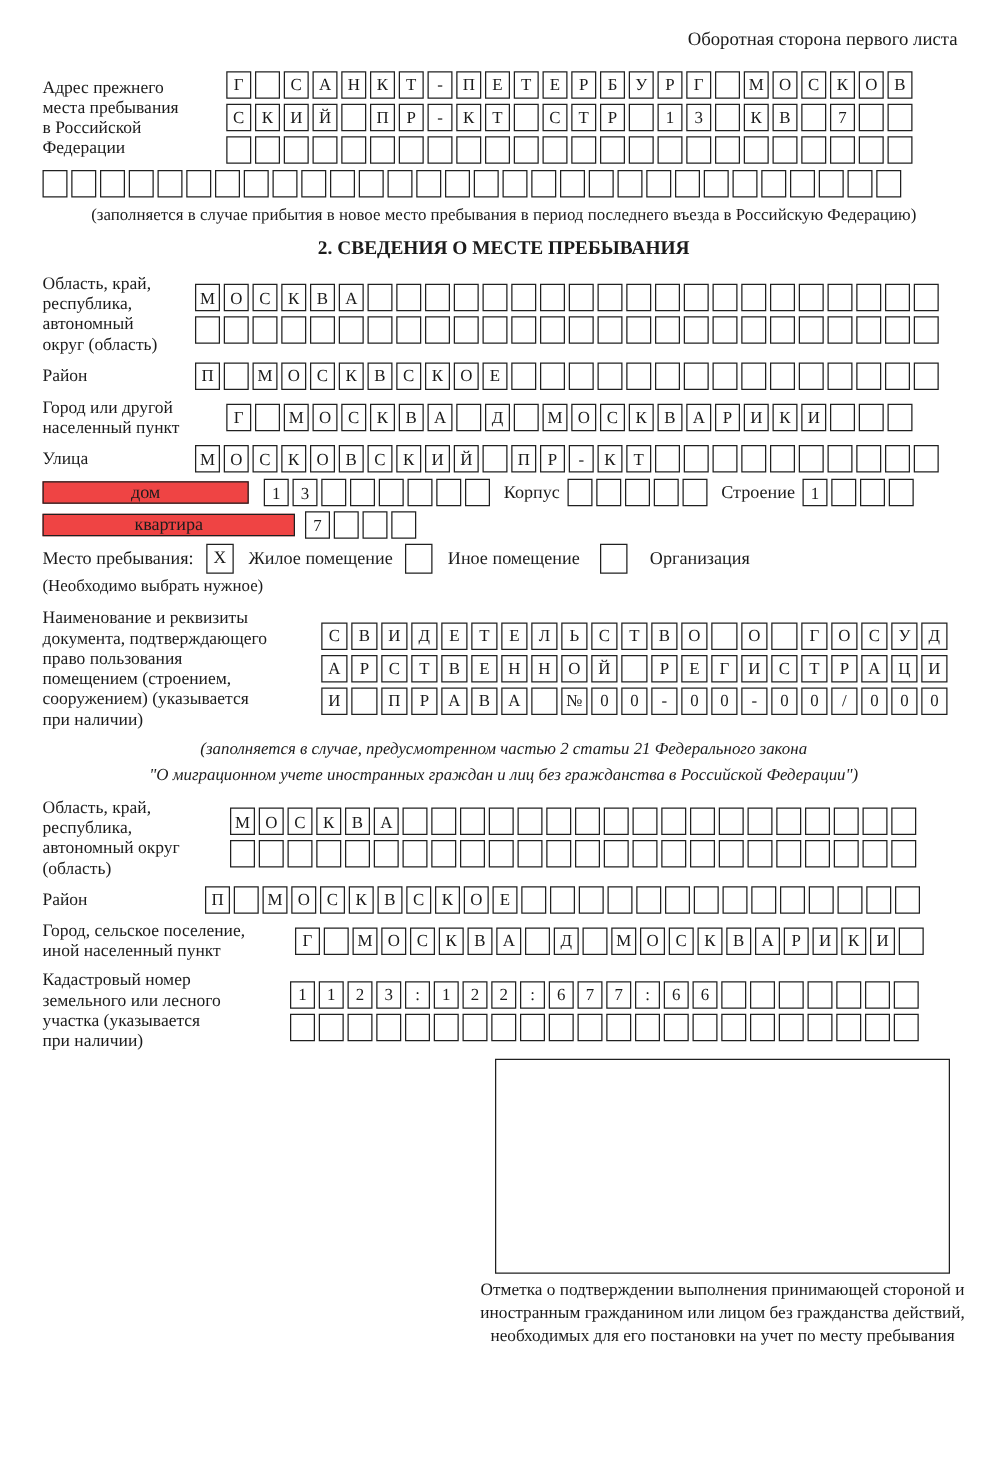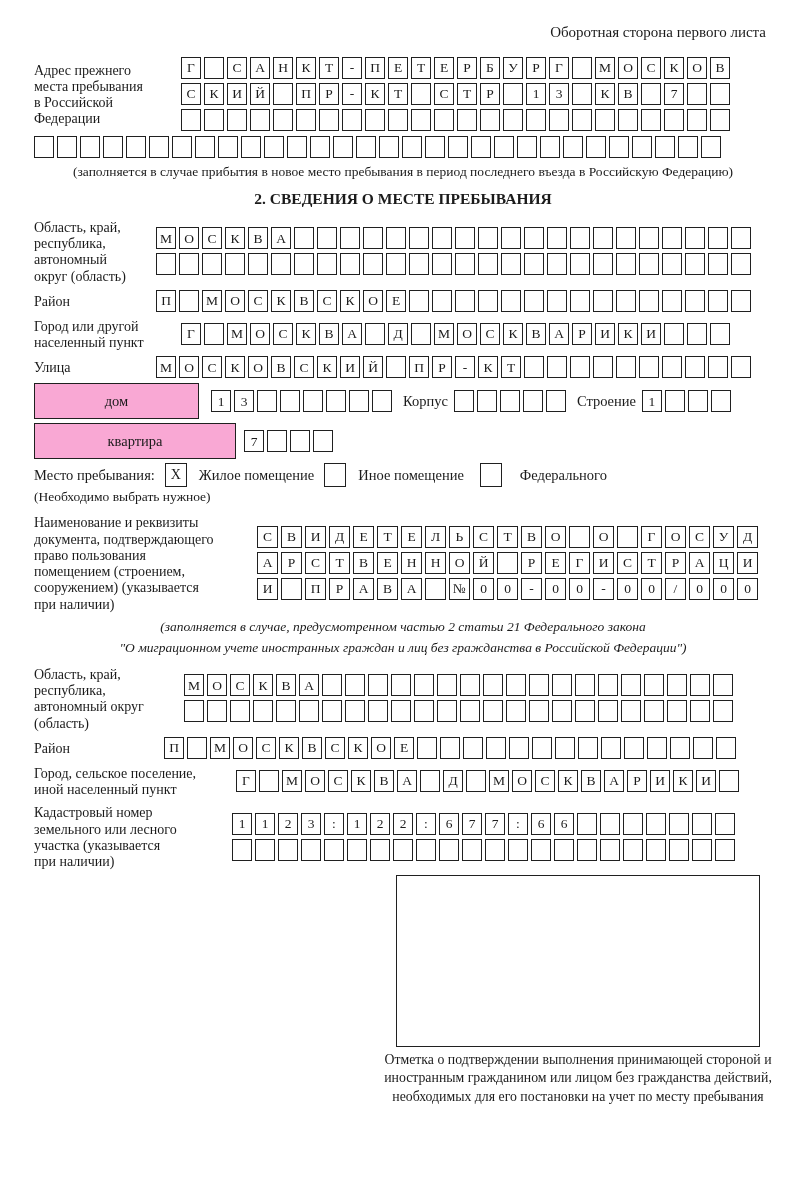--- a/index.html
+++ b/index.html
@@ -24,22 +24,22 @@
     display:flex;align-items:center;justify-content:center;
     font-size:13.5px;line-height:1;
   }
   .wide .cell{width:21px;}
 
   .note-center{text-align:center;font-size:13.5px;margin:2px 0 10px 0;}
   .section-title{text-align:center;font-weight:bold;font-size:15.5px;margin:4px 0 10px 0;}
 
   .house-row{display:flex;align-items:center;margin:0 0 4px 0;}
   .label-box{
-    box-sizing:border-box;border:1.6px solid #202020;height:36px;
-    display:flex;align-items:center;justify-content:center;font-size:14.5px;background:#f9a8d4;
+    box-sizing:border-box;border:1.6px solid #202020;height:18px;
+    display:flex;align-items:center;justify-content:center;font-size:14.5px;background:#ef4444;
   }
   .box-dom{width:165px;margin-right:12px;}
   .box-kv{width:202px;margin-right:8px;}
   .inline-lab{font-size:14.5px;margin:0 6px 0 8px;}
   .caption{font-size:13.8px;margin:0 0 6px 0;}
 
   .stay-row{display:flex;align-items:center;margin:2px 0 2px 0;font-size:14.5px;}
   .chk{
     width:22px;height:24px;box-sizing:border-box;border:1.6px solid #202020;
     display:flex;align-items:center;justify-content:center;font-size:14px;background:#fff;
@@ -387,21 +387,21 @@
       </div>
   </div>
 
   <div class="stay-row">
     <span>Место пребывания:</span>
     <span class="chk">X</span>
     <span>Жилое помещение</span>
     <span class="chk"></span>
     <span>Иное помещение</span>
     <span class="chk" style="margin-left:16px;margin-right:18px;"></span>
-    <span>Федерального</span>
+    <span>Организация</span>
   </div>
   <div class="choose-note">(Необходимо выбрать нужное)</div>
 
   <div class="frow wide">
     <div class="flabel w225">Наименование и реквизиты
 документа, подтверждающего
 право пользования
 помещением (строением,
 сооружением) (указывается
 при наличии)</div>

